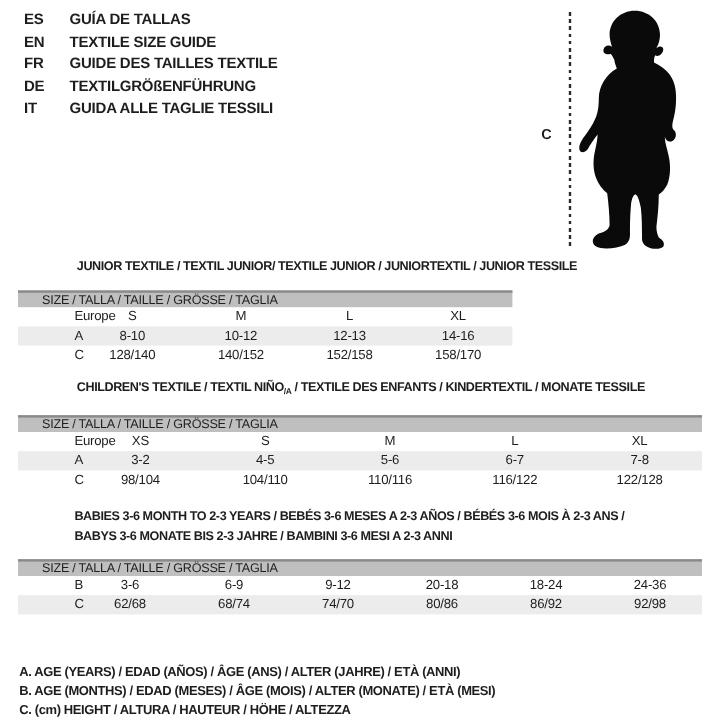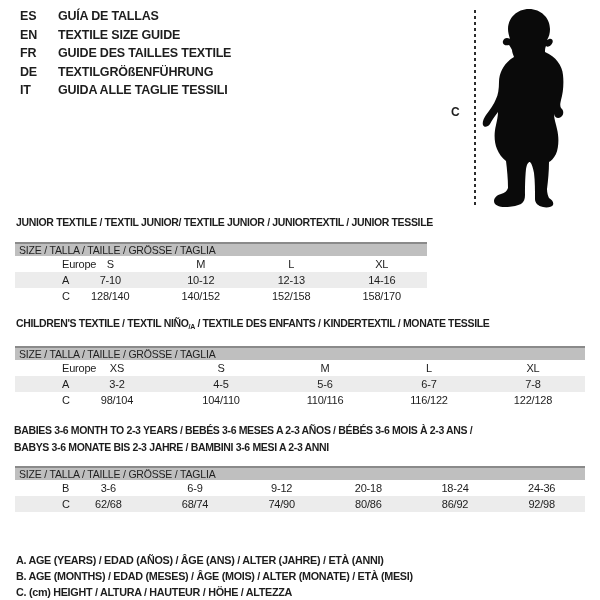--- a/index.html
+++ b/index.html
@@ -19,30 +19,30 @@
   .dashed-line {
     position:absolute; left:474px; top:10px; width:2px; height:197px;
     background:repeating-linear-gradient(to bottom, #2c2c2c 0px, #2c2c2c 3px, transparent 3px, transparent 6px);
   }
   .figure-label { position:absolute; left:451px; top:105px; font-weight:bold; font-size:12px; }
   .baby-svg { position:absolute; left:481px; top:6px; }
 
   
   .sec-title {
     position:absolute; font-weight:bold; font-size:10.5px; letter-spacing:-0.35px;
-    white-space:nowrap; line-height:13px;
+    white-space:nowrap; line-height:13px;margin-left:48px;
   }
   .sec-title .sub { font-size:7px; vertical-align:-2px; }
   .two-line div { line-height:17px; }
 
   
   .size-table { position:absolute; font-size:11px; letter-spacing:-0.2px; }
   .thead {
     height:12px; line-height:12px; background:#bfbfbf; border-top:2px solid #8a8a8a;
-    padding-left:4px; font-size:10.5px; color:#1f1f1f; white-space:nowrap;
+    padding-left:20px; font-size:10.5px; color:#1f1f1f; white-space:nowrap;
   }
   .trow { display:grid; height:16px; line-height:16px; align-items:center; }
   .t1 .trow { grid-template-columns:50px repeat(4, 1fr); }
   .t2 .trow { grid-template-columns:50px repeat(5, 1fr); }
   .t3 .trow { grid-template-columns:50px repeat(6, 1fr); }
   .trow .rlabel { text-align:left; padding-left:3px;margin-left:44px; }
   .trow .cell { text-align:center; }
   .trow.alt { background:#ececec; }
 
   
@@ -95,21 +95,21 @@
   <div class="thead">SIZE / TALLA / TAILLE / GRÖSSE / TAGLIA</div>
   <div class="trow">
     <span class="rlabel">Europe</span>
     <span class="cell">S</span>
     <span class="cell">M</span>
     <span class="cell">L</span>
     <span class="cell">XL</span>
   </div>
   <div class="trow alt">
     <span class="rlabel">A</span>
-    <span class="cell">7-10</span>
+    <span class="cell">8-10</span>
     <span class="cell">10-12</span>
     <span class="cell">12-13</span>
     <span class="cell">14-16</span>
   </div>
   <div class="trow">
     <span class="rlabel">C</span>
     <span class="cell">128/140</span>
     <span class="cell">140/152</span>
     <span class="cell">152/158</span>
     <span class="cell">158/170</span>
@@ -159,21 +159,21 @@
     <span class="cell">6-9</span>
     <span class="cell">9-12</span>
     <span class="cell">20-18</span>
     <span class="cell">18-24</span>
     <span class="cell">24-36</span>
   </div>
   <div class="trow alt">
     <span class="rlabel">C</span>
     <span class="cell">62/68</span>
     <span class="cell">68/74</span>
-    <span class="cell">74/90</span>
+    <span class="cell">74/70</span>
     <span class="cell">80/86</span>
     <span class="cell">86/92</span>
     <span class="cell">92/98</span>
   </div>
 </div>
 
 <div class="notes">
   <div>A. AGE (YEARS) / EDAD (AÑOS) / ÂGE (ANS) / ALTER (JAHRE) / ETÀ (ANNI)</div>
   <div>B. AGE (MONTHS) / EDAD (MESES) / ÂGE (MOIS) / ALTER (MONATE) / ETÀ (MESI)</div>
   <div>C. (cm) HEIGHT / ALTURA / HAUTEUR / HÖHE / ALTEZZA</div>

